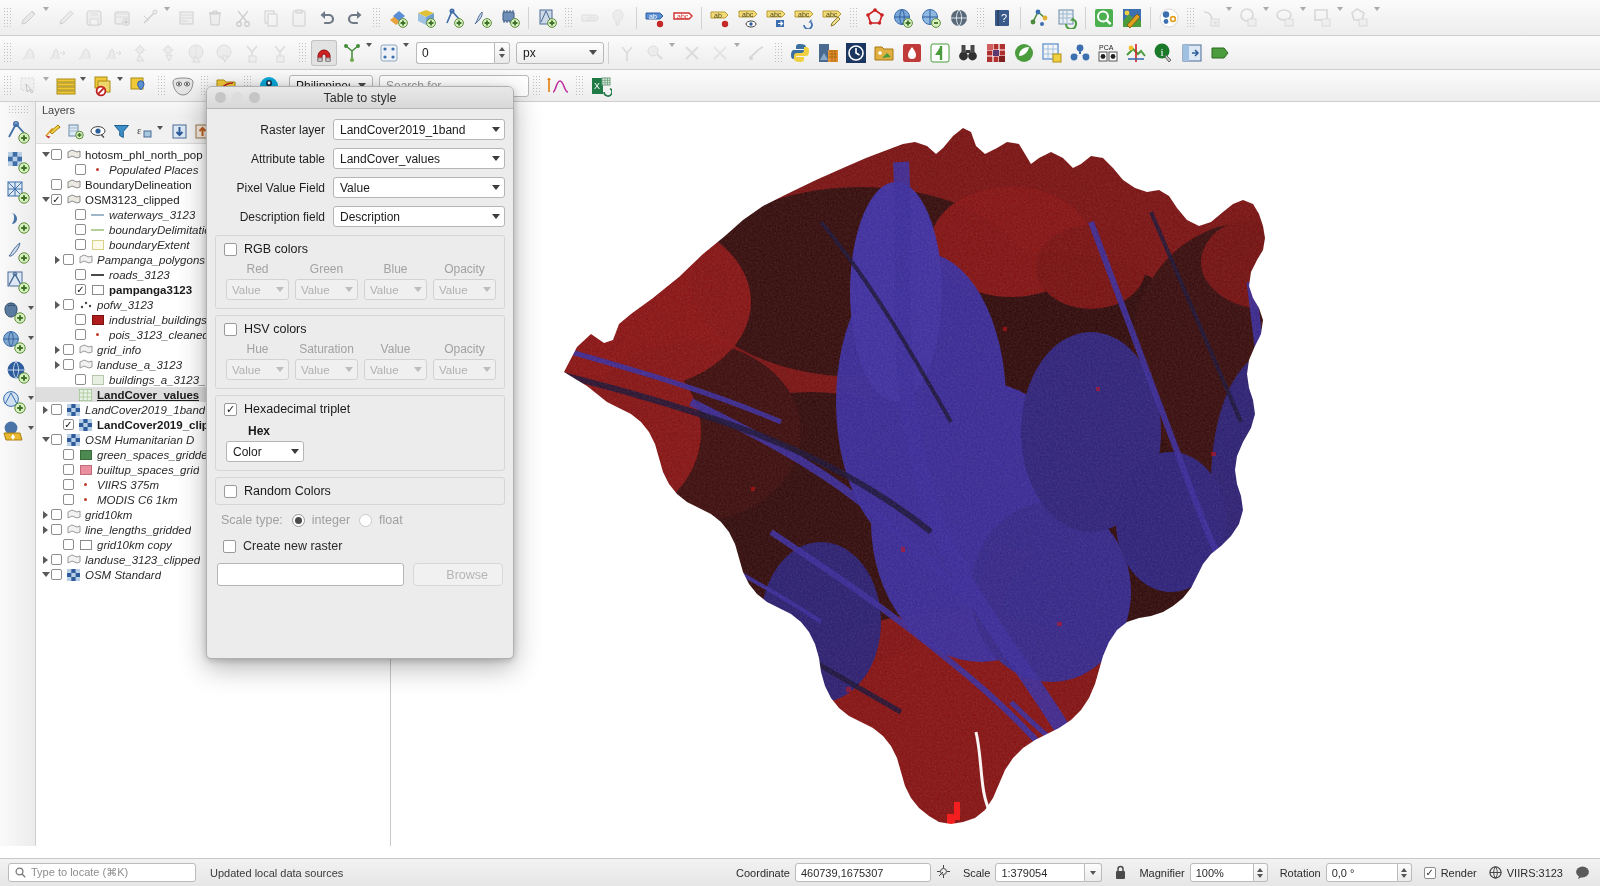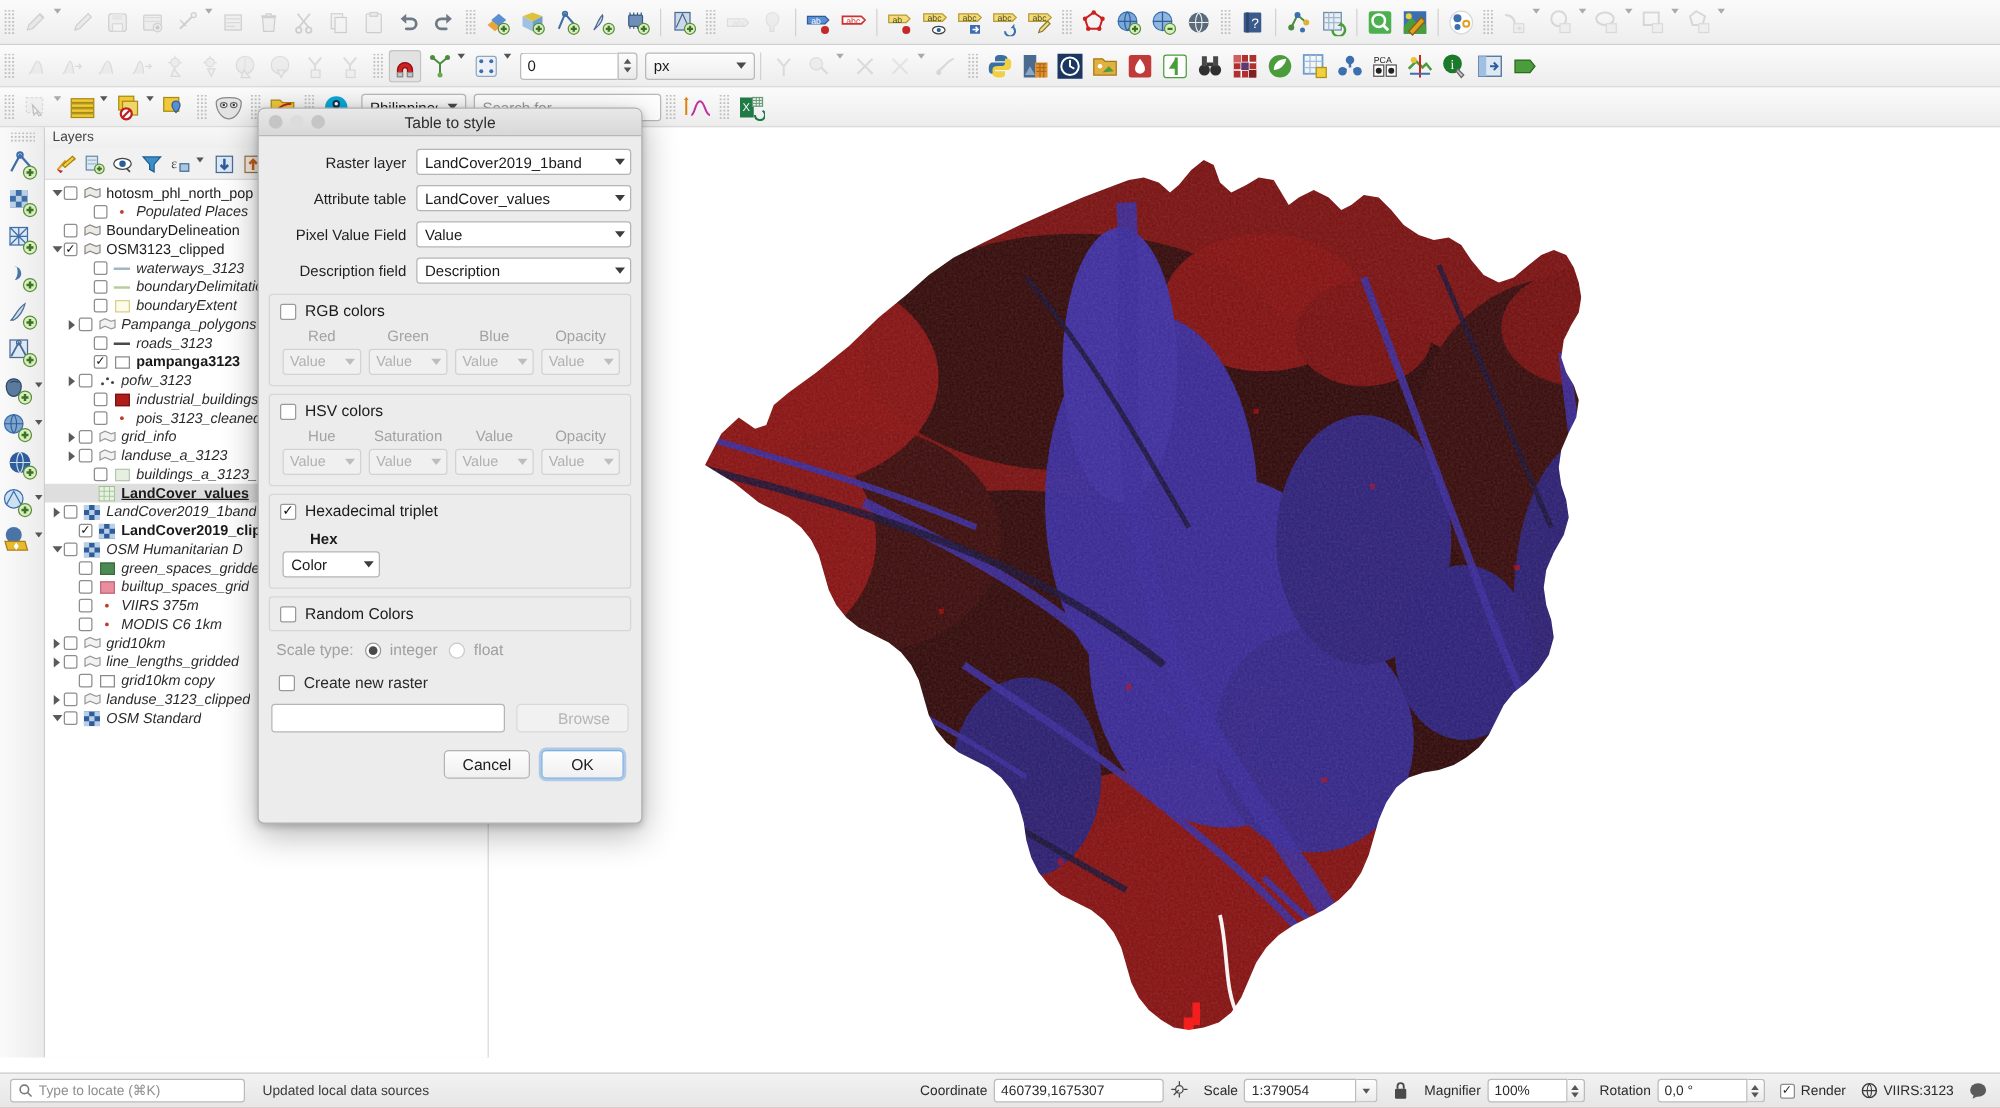--- a/index.html
+++ b/index.html
@@ -1658,24 +1658,20 @@
       <label class="chkrow" style="margin:12px 0 0 8px;color:#2b2b2b">
         <span class="chk"></span>
         <span>Create new raster</span>
       </label>
 
       <div class="pathrow">
         <input class="pathinput" type="text" value="" style="">
         <div class="btn dis">Browse</div>
       </div>
 
-      <div class="dlgbtns">
-        <div class="btn">Cancel</div>
-        <div class="btn default">OK</div>
-      </div>
     </div>
   </div>
 
   <div id="status">
     <div id="locate">
       <svg width="11" height="11" viewBox="0 0 11 11">
           <circle cx="4.5" cy="4.5" r="3.4" fill="none" stroke="#7a7a7a" stroke-width="1.3"></circle>
           <path d="M7 7l3.2 3.2" stroke="#7a7a7a" stroke-width="1.3"></path>
         </svg>
       <span>Type to locate (⌘K)</span>

